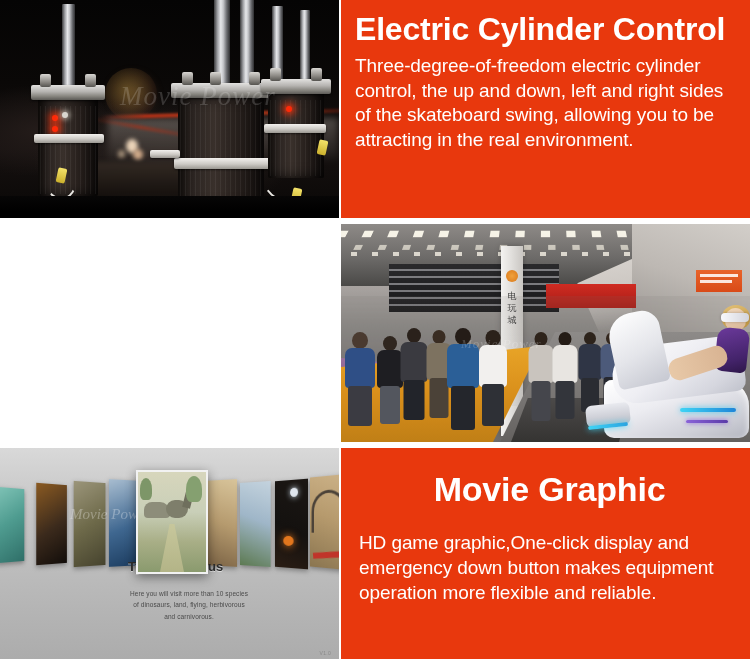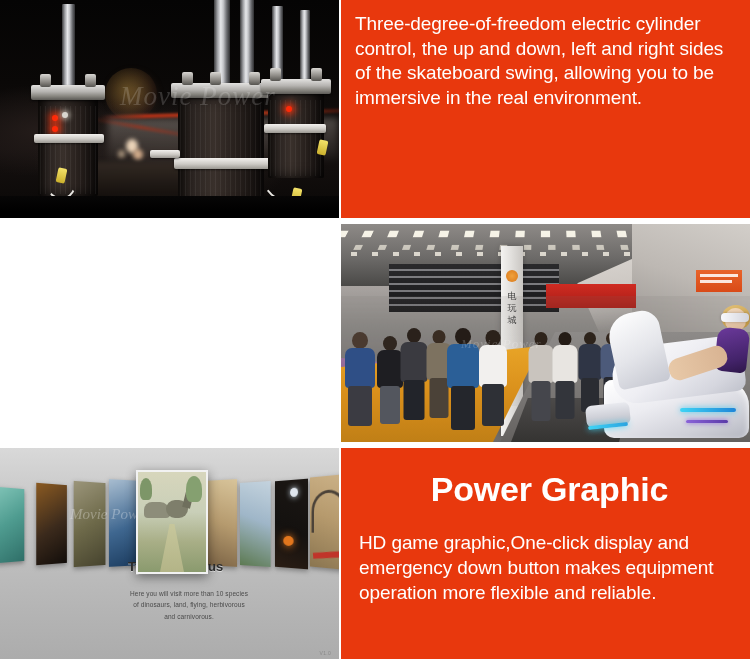--- a/index.html
+++ b/index.html
@@ -412,21 +412,22 @@
         <div class="ytag" style="left:292px;top:188px;"></div>
 
         <div class="wm-disc"></div>
         <div class="watermark">Movie Power</div>
         <div class="base-bar"></div>
       </div>
     </div>
 
     <div class="panel panel-text p-right p1">
       <div class="txt-inner">
-        <p class="body-copy">Three-degree-of-freedom electric cylinder control, the up and down, left and right sides of the skateboard swing, allowing you to be immersive in the real environment.</p>
+        <h2 class="headline">Electric Cylinder Control</h2>
+        <p class="body-copy">Three-degree-of-freedom electric cylinder control, the up and down, left and right sides of the skateboard swing, allowing you to be attracting in the real environment.</p>
       </div>
     </div>
   </div>
 
   <div class="row row2">
 
 
     <div class="panel panel-img p-right">
       <div class="photo-expo">
         <div class="ceiling"></div>
@@ -591,19 +592,19 @@
 
         <div class="game-title">Tyrannosaurus</div>
         <div class="game-desc">Here you will visit more than 10 species of dinosaurs, land, flying, herbivorous and carnivorous.</div>
 
         <div class="ver">V1.0</div>
       </div>
     </div>
 
     <div class="panel panel-text p-right p3">
       <div class="txt-inner">
-        <h2 class="headline head-center">Power Graphic</h2>
+        <h2 class="headline head-center">Movie Graphic</h2>
         <p class="body-copy">HD game graphic,One-click display and emergency down button makes equipment operation more flexible and reliable.</p>
       </div>
     </div>
   </div>
 
 </div>
 
 </body></html>

